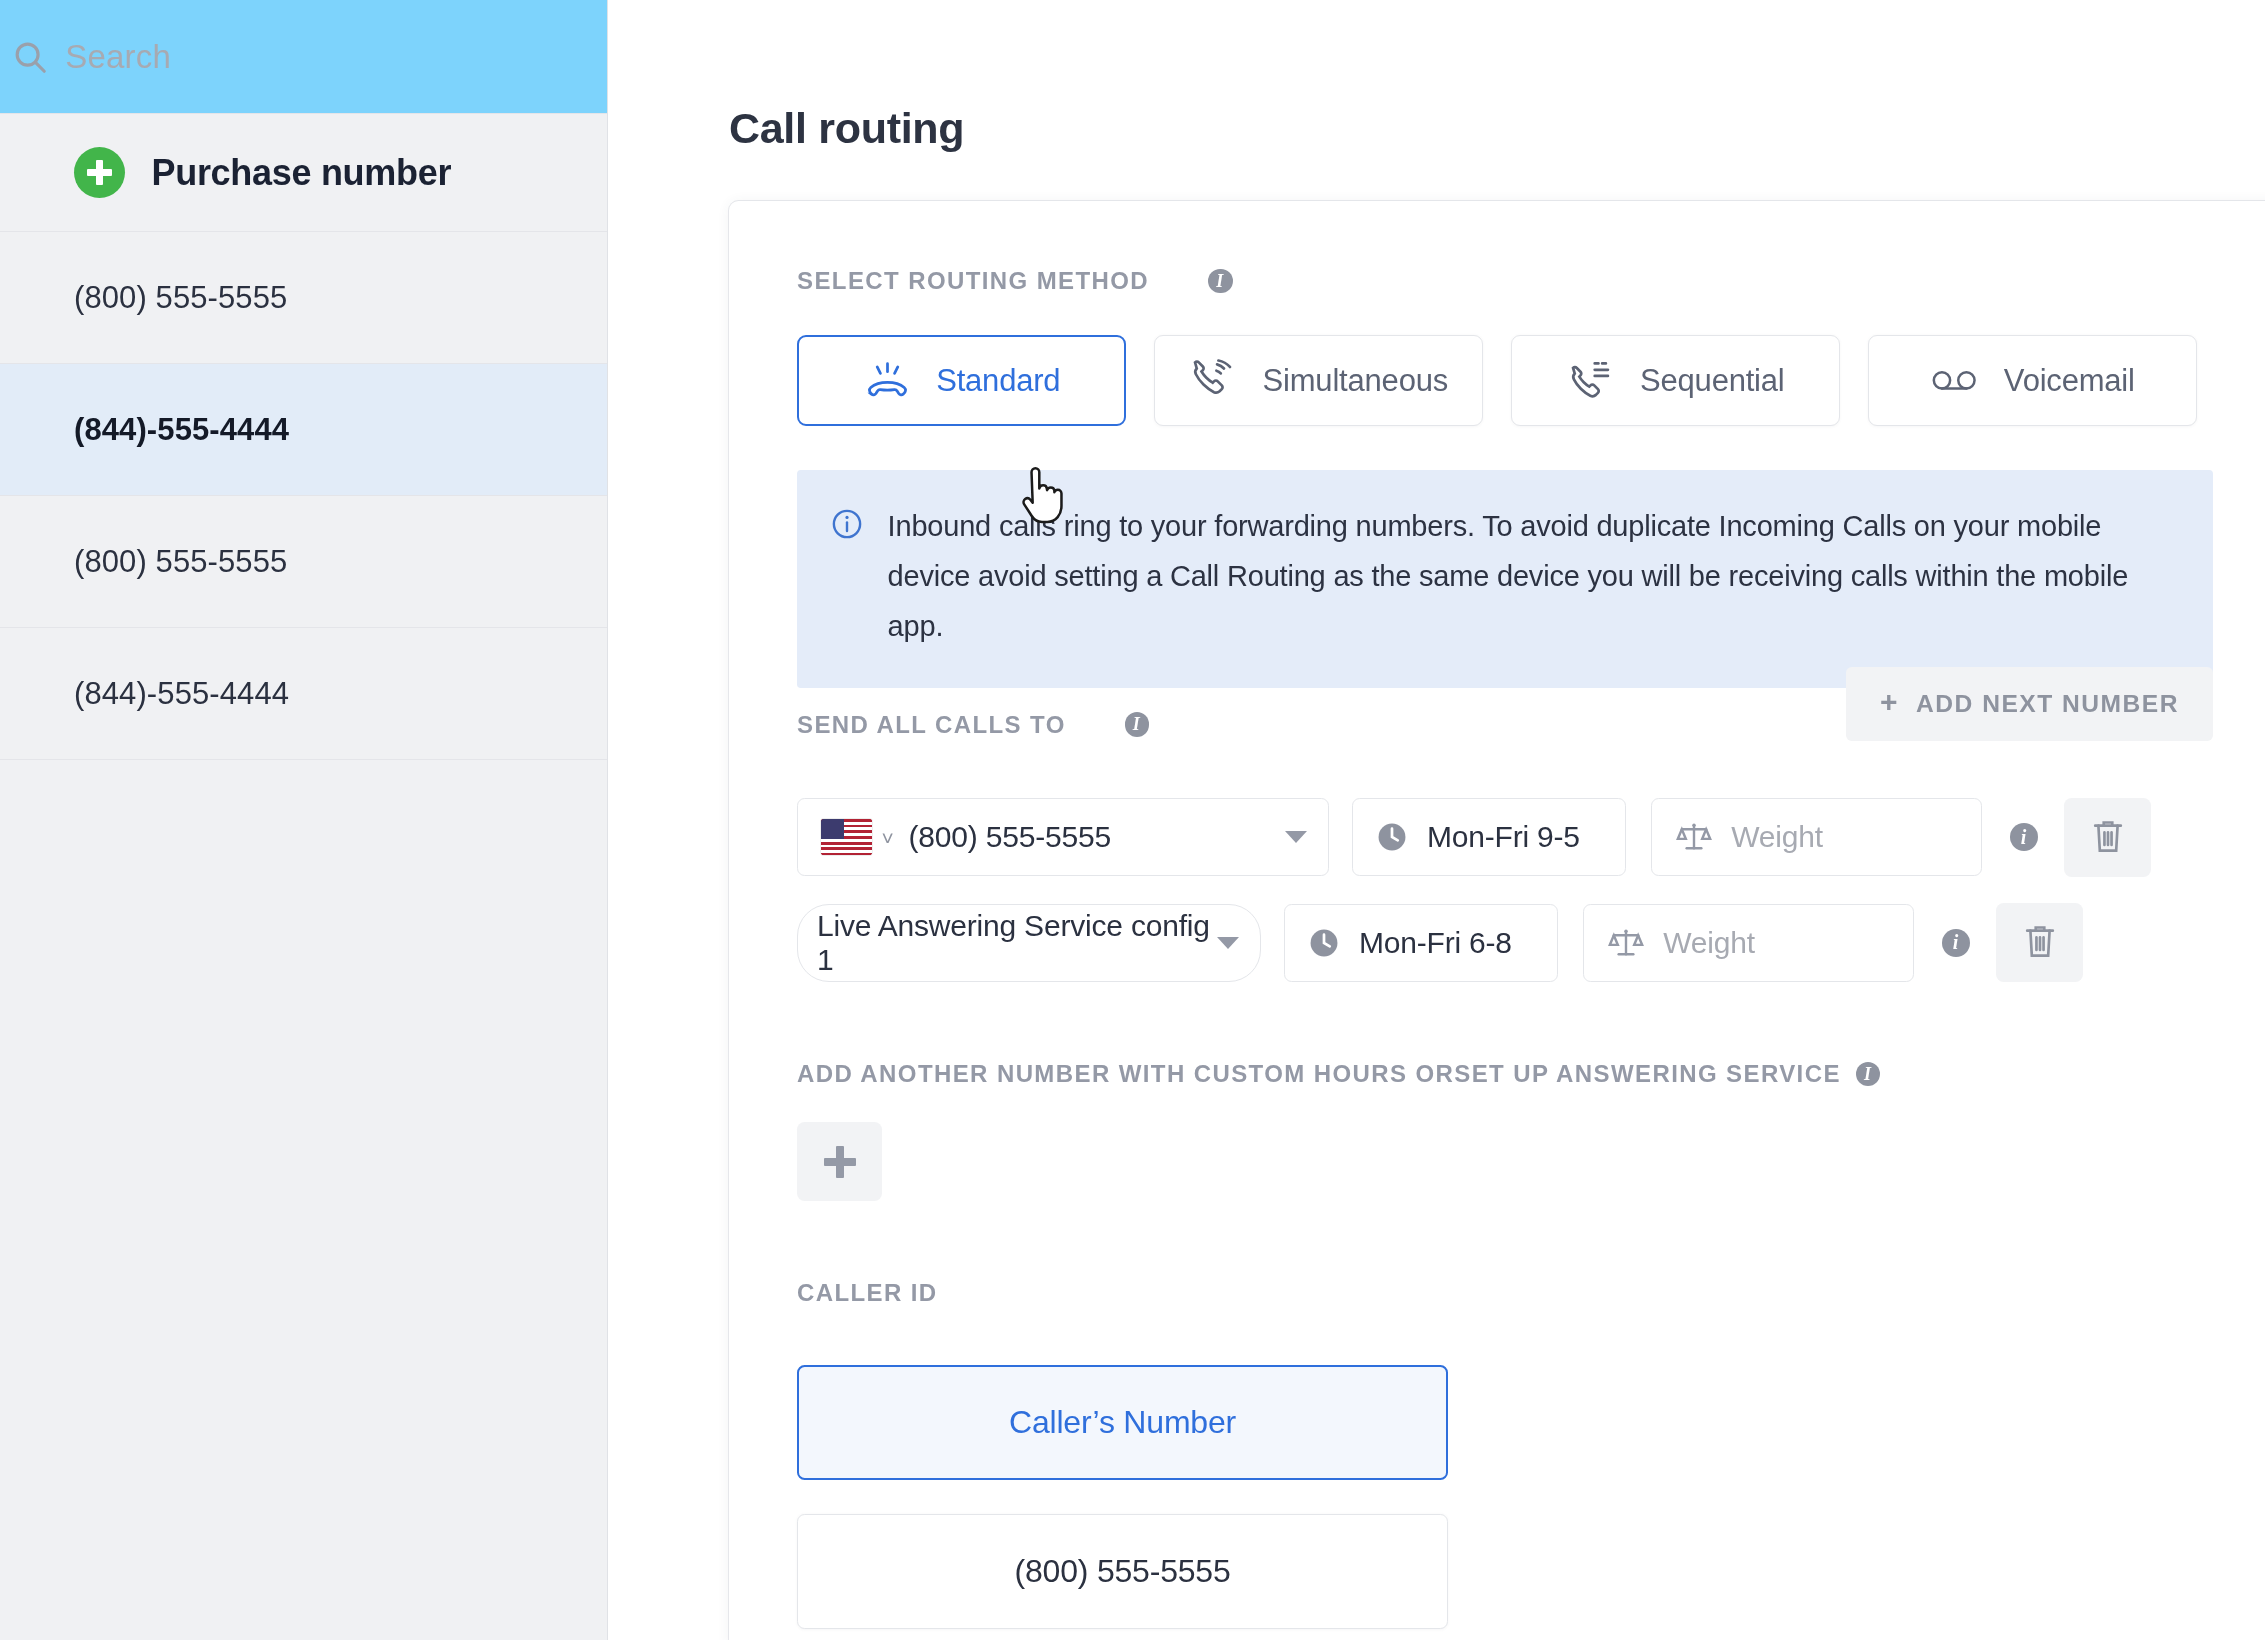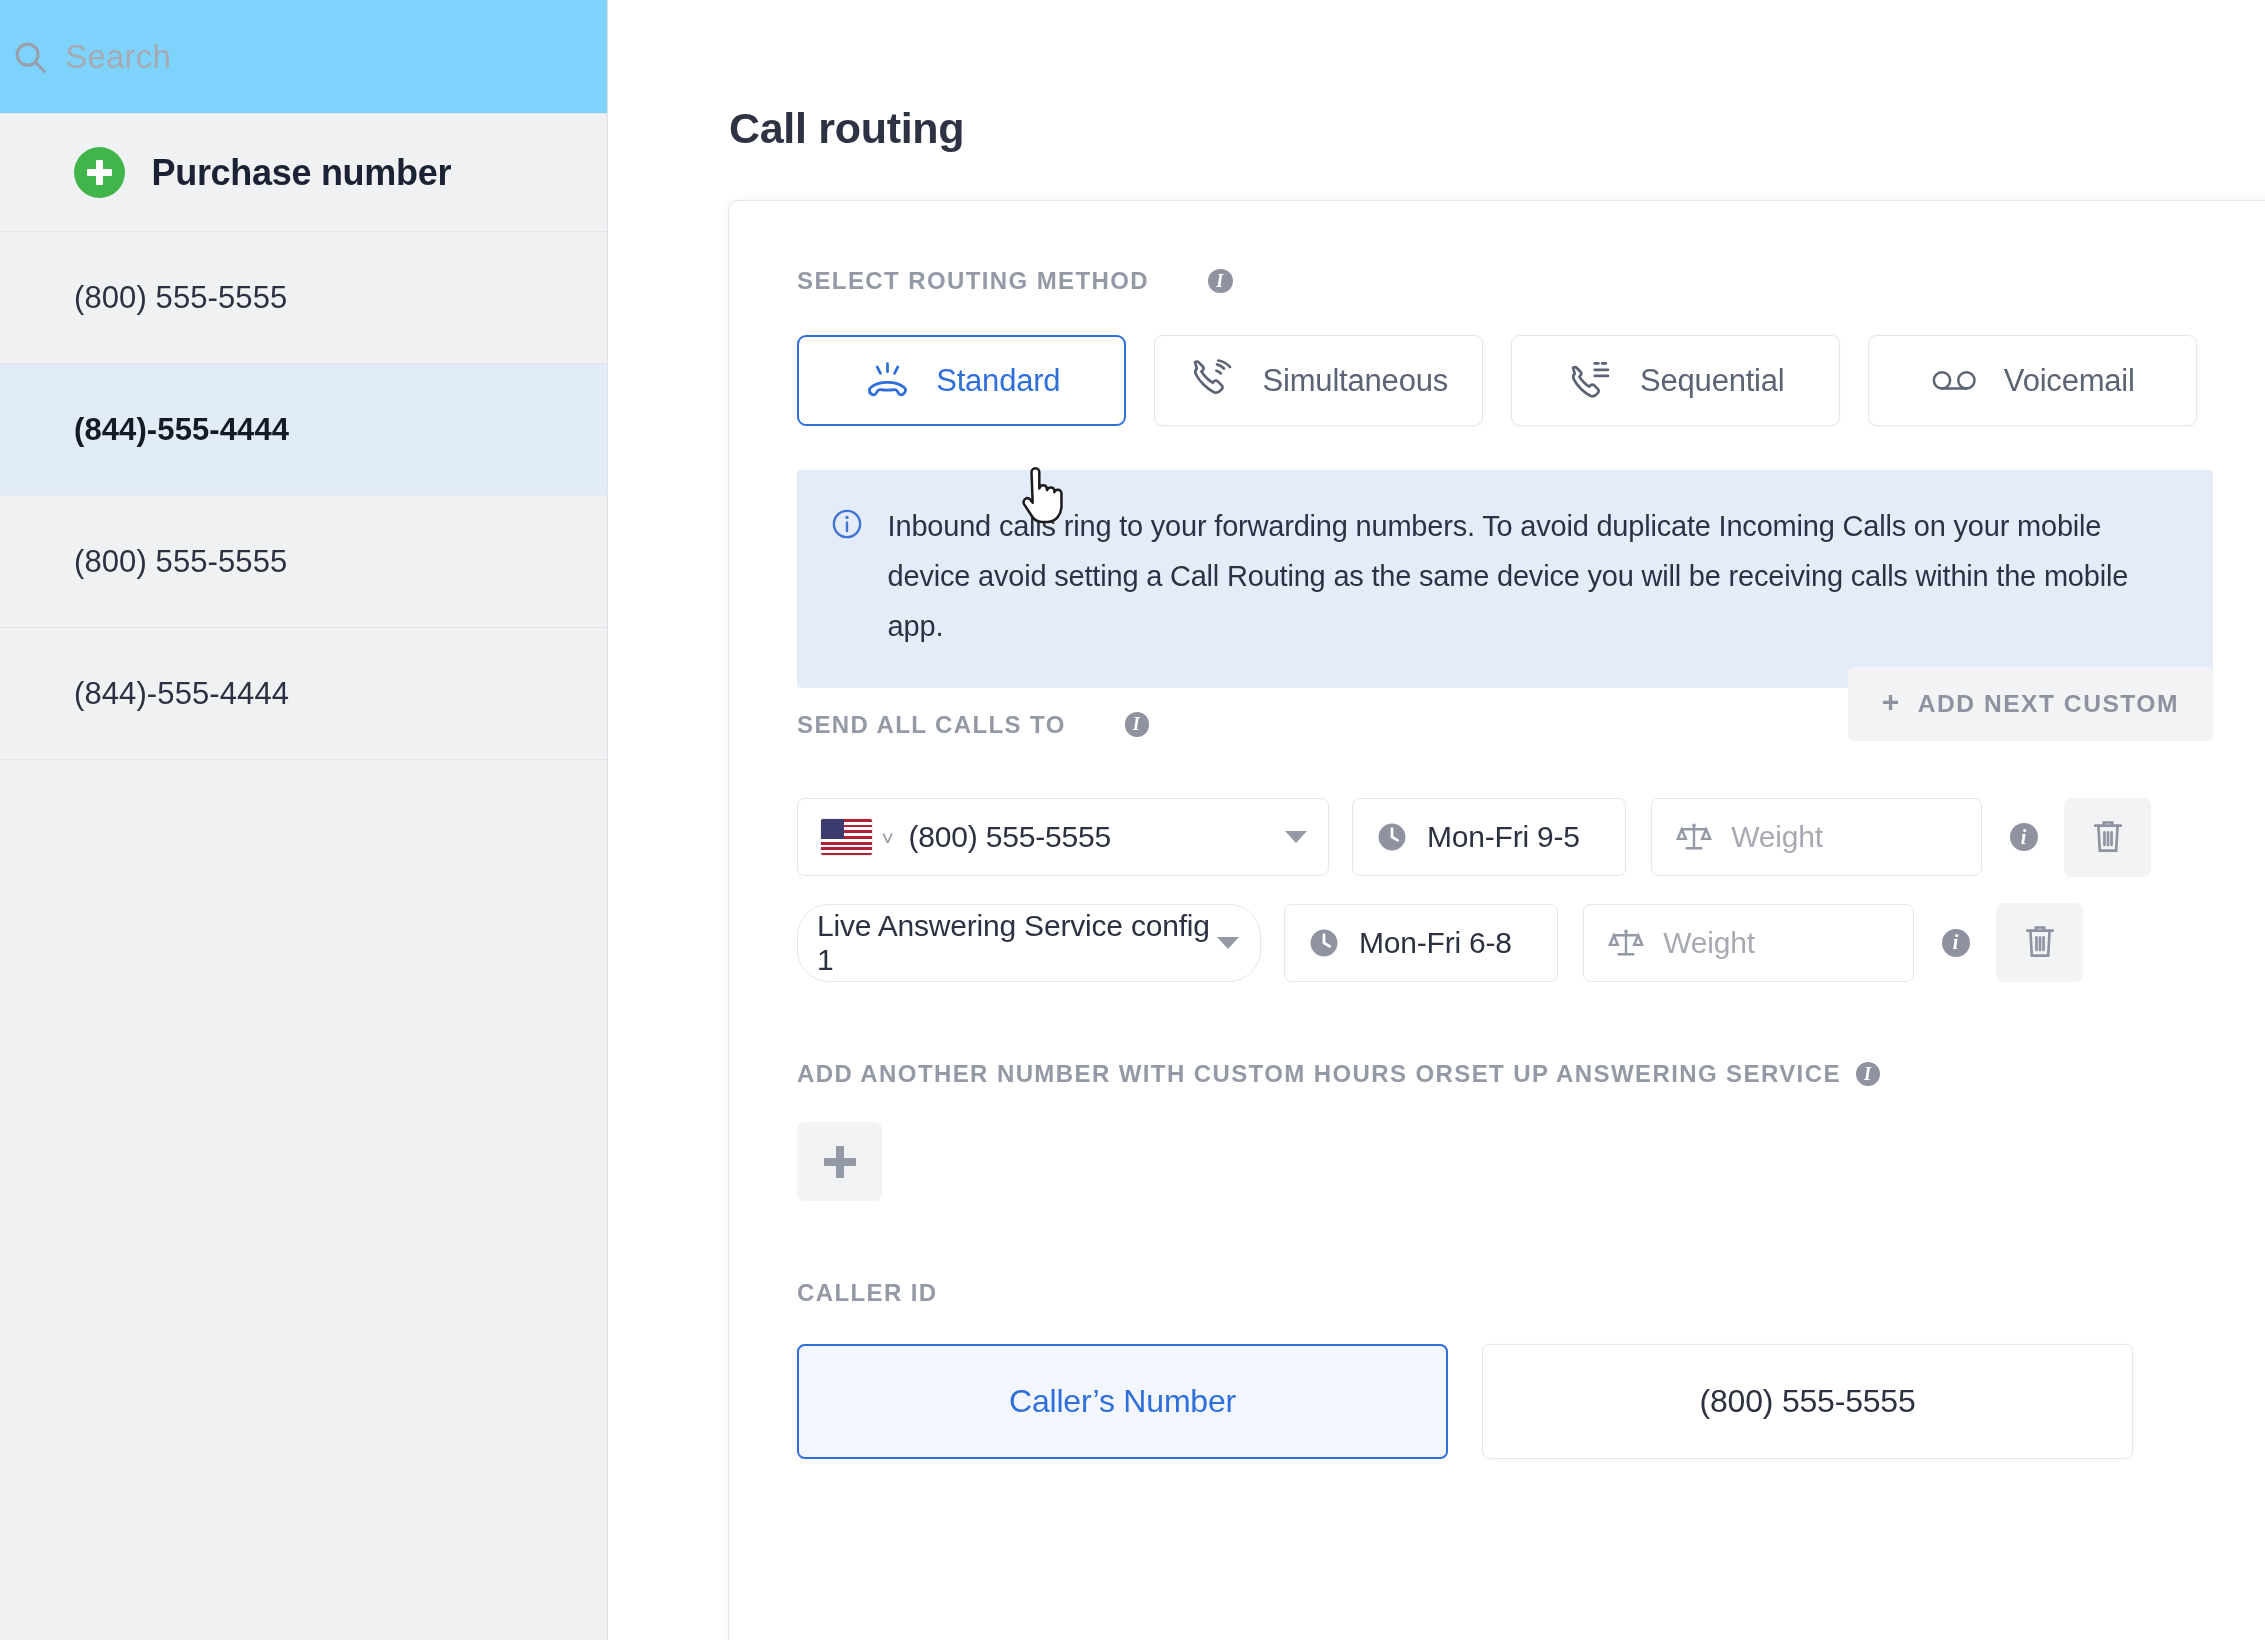--- a/index.html
+++ b/index.html
@@ -391,21 +391,21 @@
     content:""; position:absolute; left:0; top:12.3px;
     width:32px; height:8.5px; background:#9499a6; border-radius:0.9px;
   }
   .add-sq .pglyph::after {
     content:""; position:absolute; top:0; left:12.3px;
     width:8.5px; height:32px; background:#9499a6; border-radius:0.9px;
   }
 
   
   .callerid-label { margin-top: 78px; }
-  .cid-row { display: flex; gap: 34px; margin-top: 37px; }
+  .cid-row { display: flex; gap: 34px; margin-top: 58px; flex-direction: column; }
   .cid-btn {
     width: 651px; height: 115px;
     border: 1.9px solid #e4e6ea;
     border-radius: 7.6px;
     background: #fff;
     display: flex; align-items: center; justify-content: center;
     font-size: 32px; color: #2b3140;
     cursor: pointer;
     letter-spacing: -0.2px;
     box-shadow: 0 0.9px 2.8px rgba(70,80,100,0.05);
@@ -532,21 +532,21 @@
         <p class="banner-text">Inbound calls ring to your forwarding numbers. To avoid duplicate Incoming Calls on your mobile device avoid setting a Call Routing as the same device you will be receiving calls within the mobile app.</p>
       </div>
 
       <div class="send-head">
         <div class="sec-label">
           <span>SEND ALL CALLS TO</span>
           <span class="info-dot">i</span>
         </div>
         <button class="add-next-btn">
           <span class="plus-glyph">+</span>
-          <span>ADD NEXT CUSTOM</span>
+          <span>ADD NEXT NUMBER</span>
         </button>
       </div>
 
       <div class="frow">
         <div class="fld fld-number">
           <span class="flag">
             <span class="stripes"></span>
               <span class="canton"></span>
           </span>
           <span class="caret-sm">˅</span>

